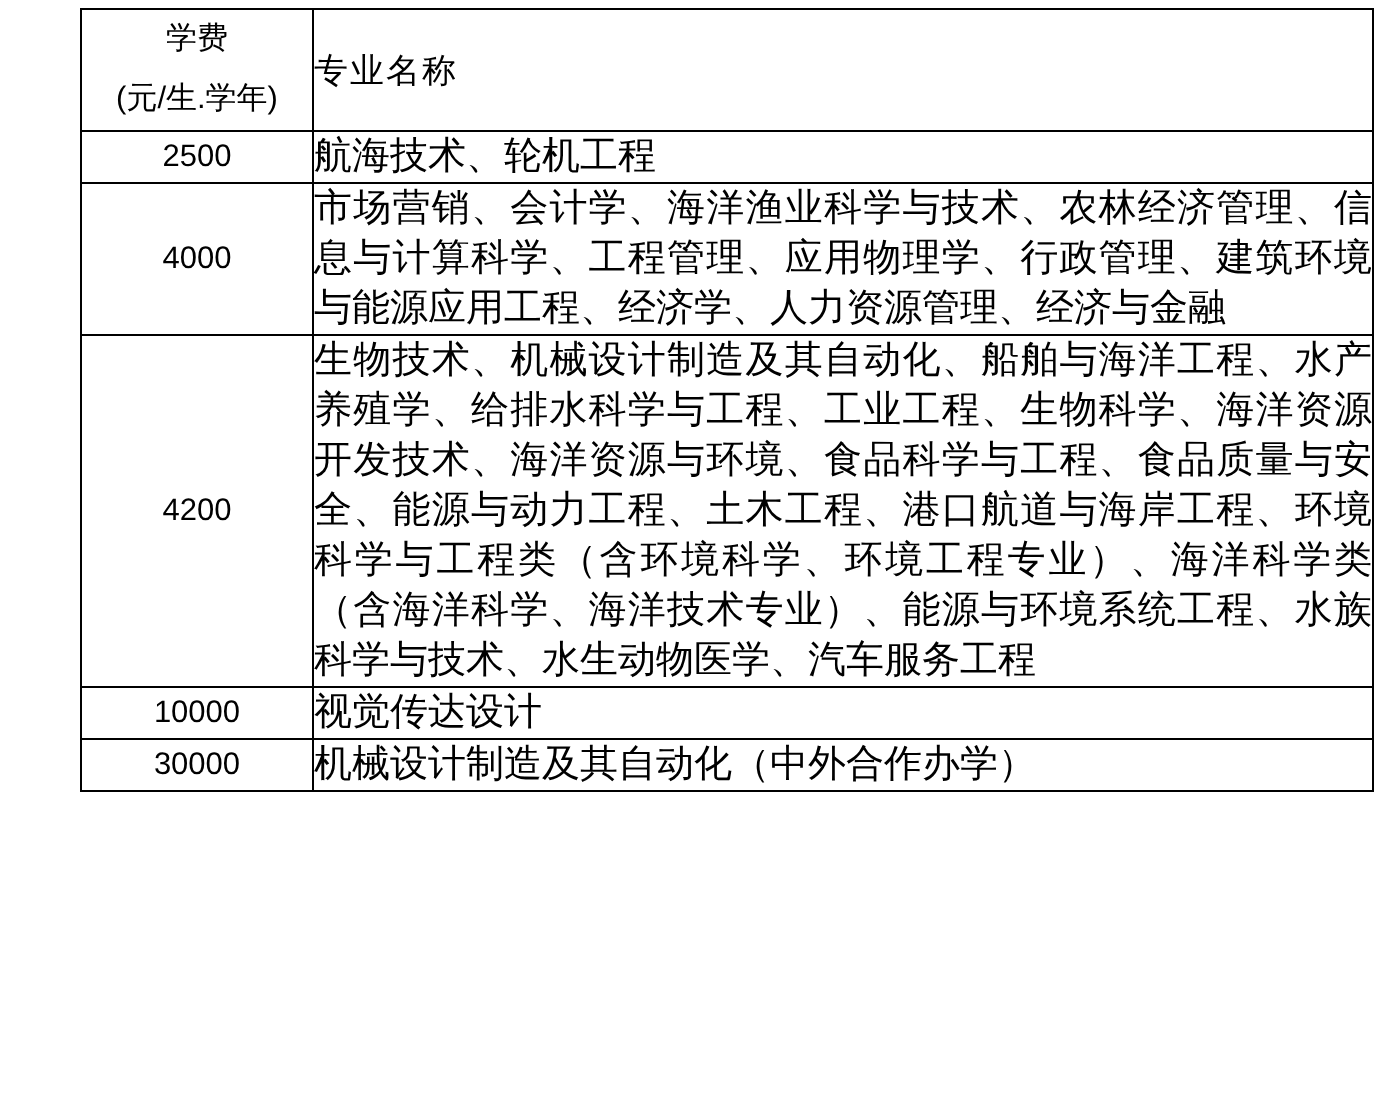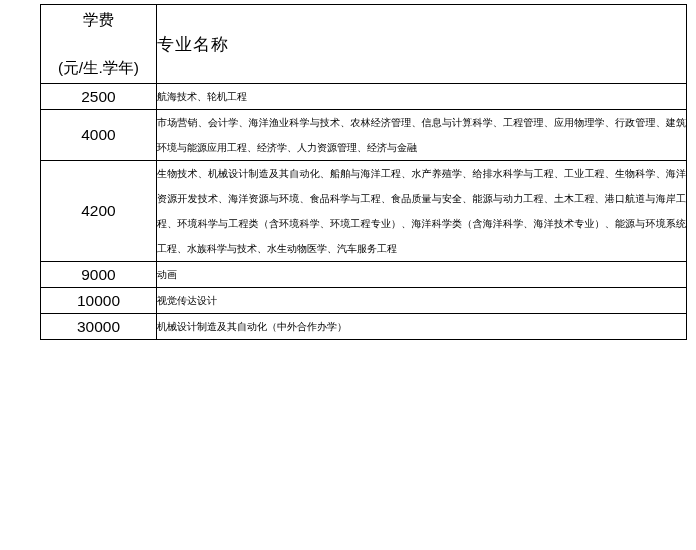--- a/index.html
+++ b/index.html
@@ -34,34 +34,34 @@
   .col-major { width: 530px; }
 
   .head-fee {
     text-align: center;
     font-size: 15.5px;
     line-height: 30px;
     padding: 6px 0 6px 0;
     font-weight: normal;
   }
   .head-fee .line1 { display: block; }
-  .head-fee .line2 { display: block; margin-top: 18px; }
+  .head-fee .line2 { display: block; }
   .head-major {
     font-size: 17px;
     font-weight: normal;
     letter-spacing: 1px;
   }
   .fee-cell {
     text-align: center;
     font-size: 15.5px;
     padding: 5px 2px;
   }
   .major-cell {
     text-align: left;
-    font-size: 10px;
+    font-size: 19px;
     line-height: 25px;
     padding: 5px 6px 5px 8px;
     word-break: break-all;
     text-align: justify;
     text-justify: inter-ideograph;
   }
 </style>
 </head>
 <body>
 
@@ -85,24 +85,20 @@
       </tr>
       <tr>
         <td class="fee-cell">4000</td>
         <td class="major-cell">市场营销、会计学、海洋渔业科学与技术、农林经济管理、信息与计算科学、工程管理、应用物理学、行政管理、建筑环境与能源应用工程、经济学、人力资源管理、经济与金融</td>
       </tr>
       <tr>
         <td class="fee-cell">4200</td>
         <td class="major-cell">生物技术、机械设计制造及其自动化、船舶与海洋工程、水产养殖学、给排水科学与工程、工业工程、生物科学、海洋资源开发技术、海洋资源与环境、食品科学与工程、食品质量与安全、能源与动力工程、土木工程、港口航道与海岸工程、环境科学与工程类（含环境科学、环境工程专业）、海洋科学类（含海洋科学、海洋技术专业）、能源与环境系统工程、水族科学与技术、水生动物医学、汽车服务工程</td>
       </tr>
       <tr>
-        <td class="fee-cell">9000</td>
-        <td class="major-cell">动画</td>
-      </tr>
-      <tr>
         <td class="fee-cell">10000</td>
         <td class="major-cell">视觉传达设计</td>
       </tr>
       <tr>
         <td class="fee-cell">30000</td>
         <td class="major-cell">机械设计制造及其自动化（中外合作办学）</td>
       </tr>
     </tbody>
   </table>
 </div>

